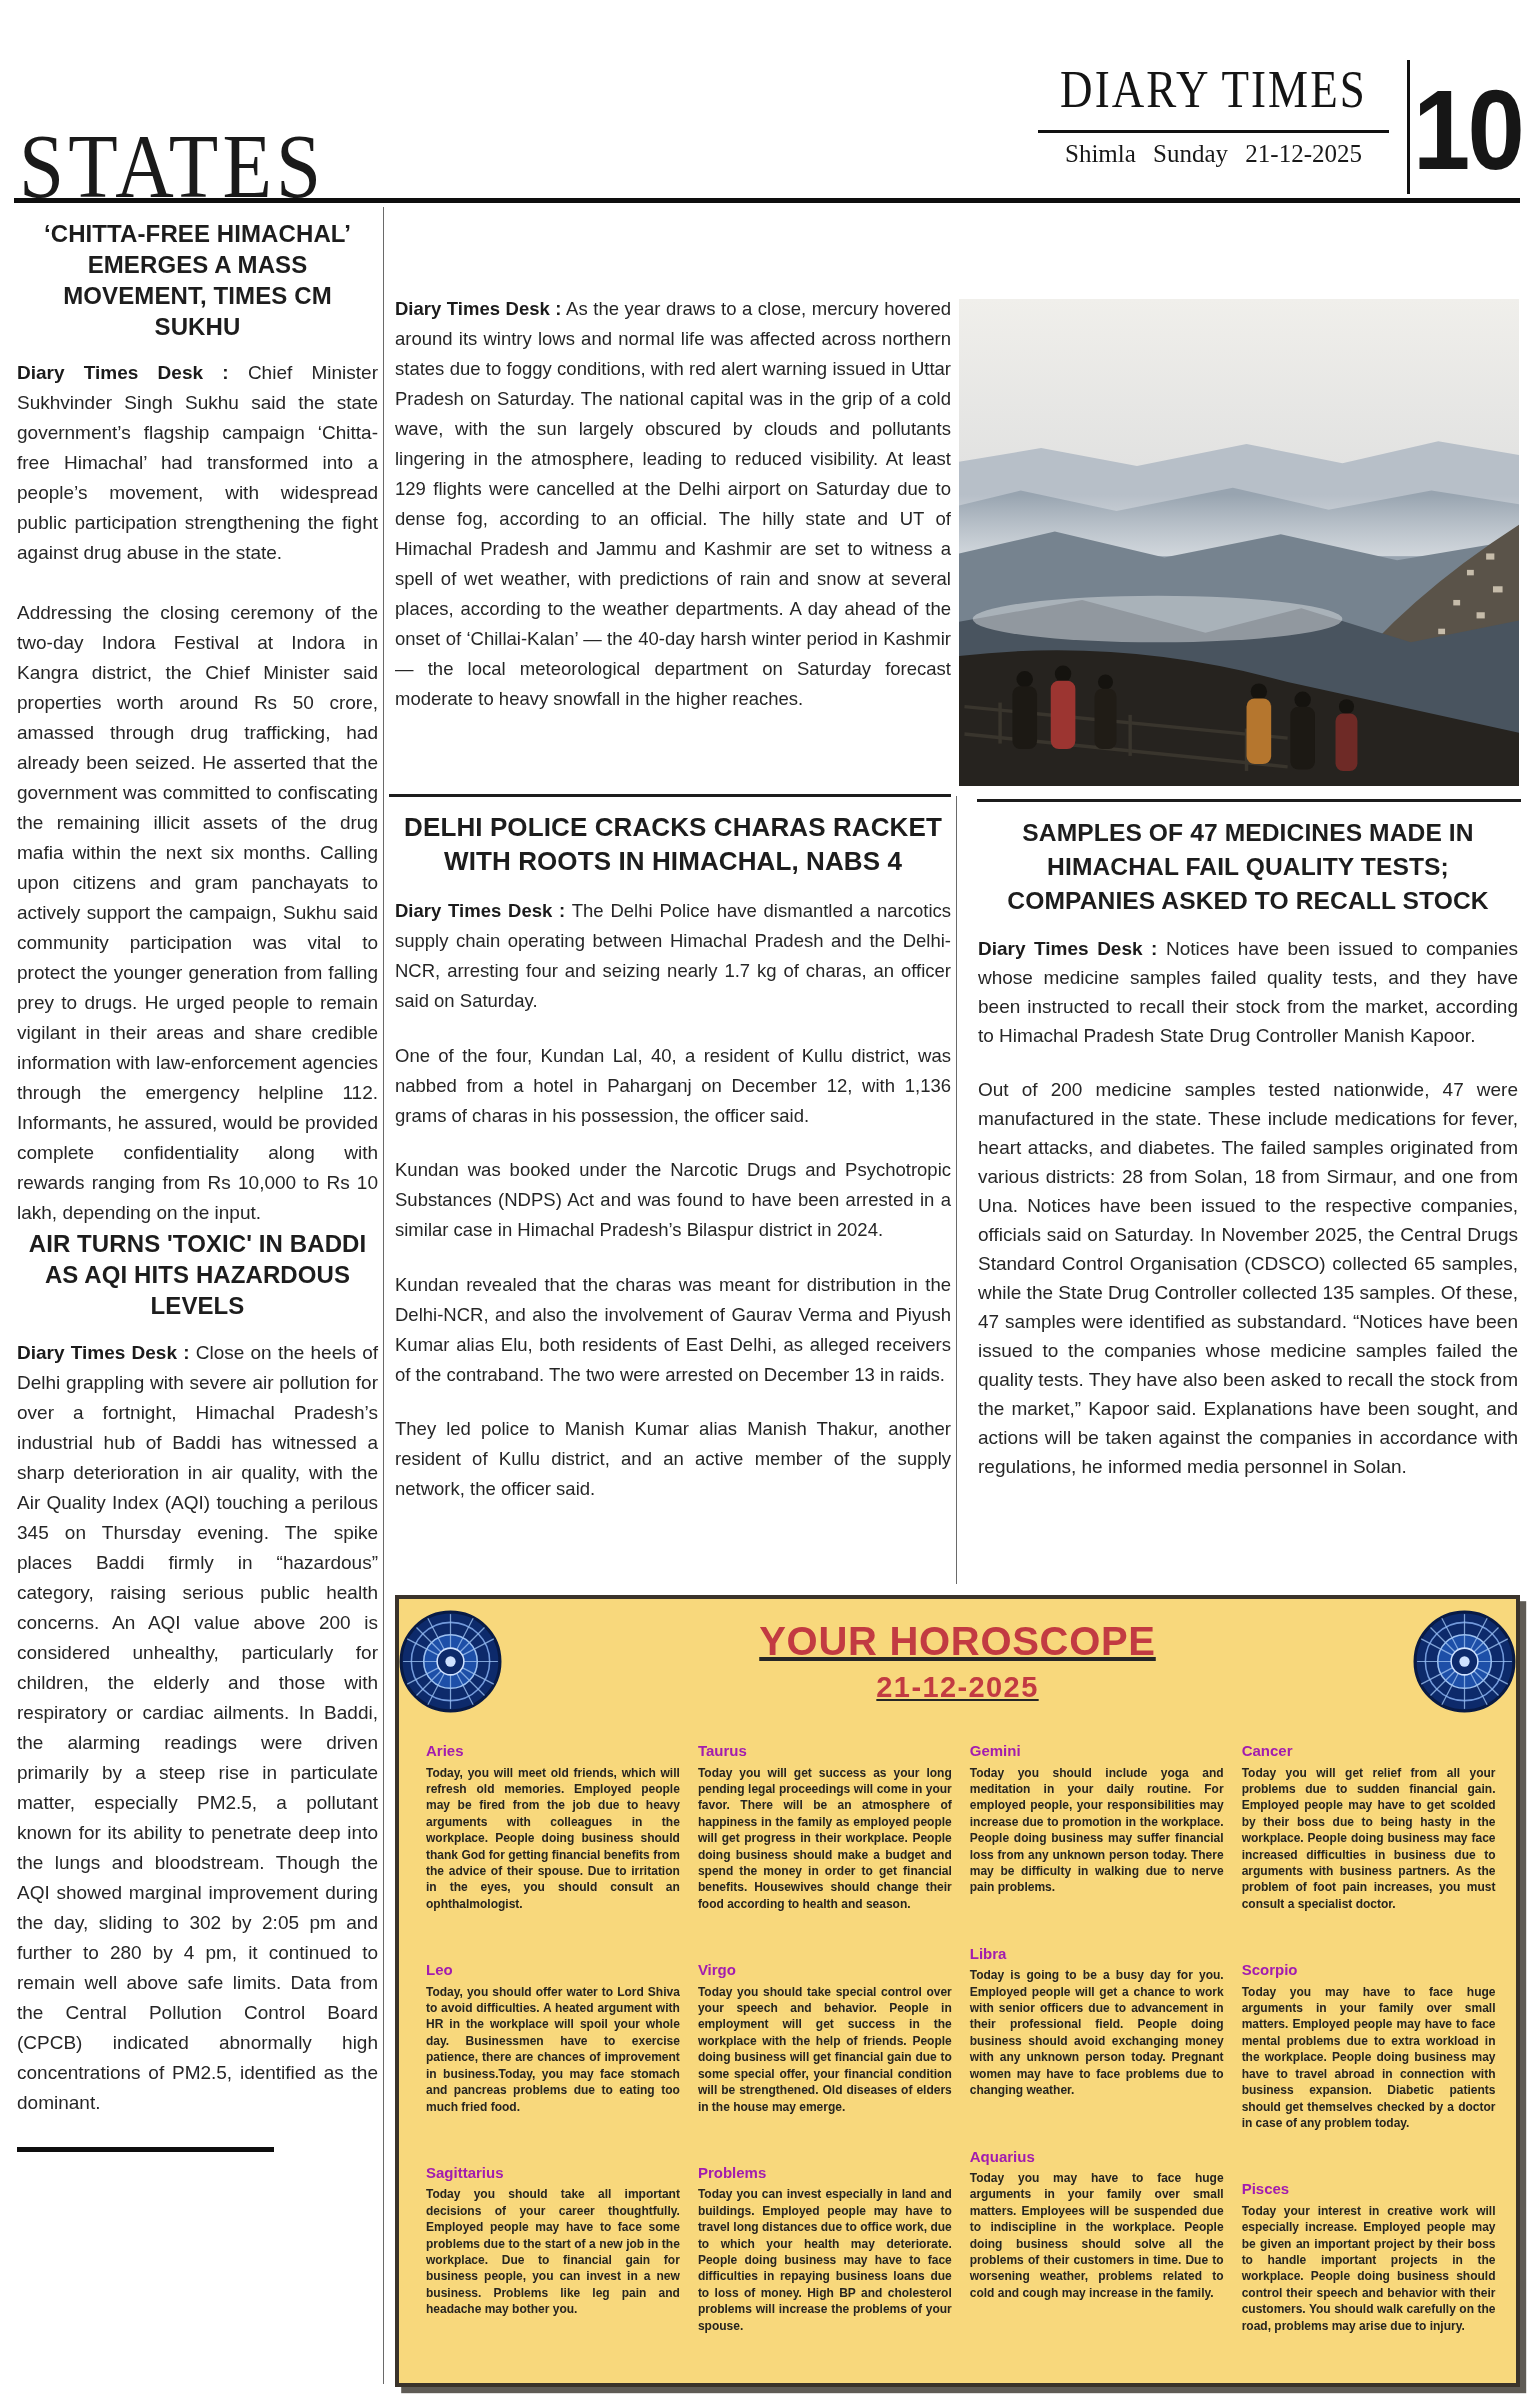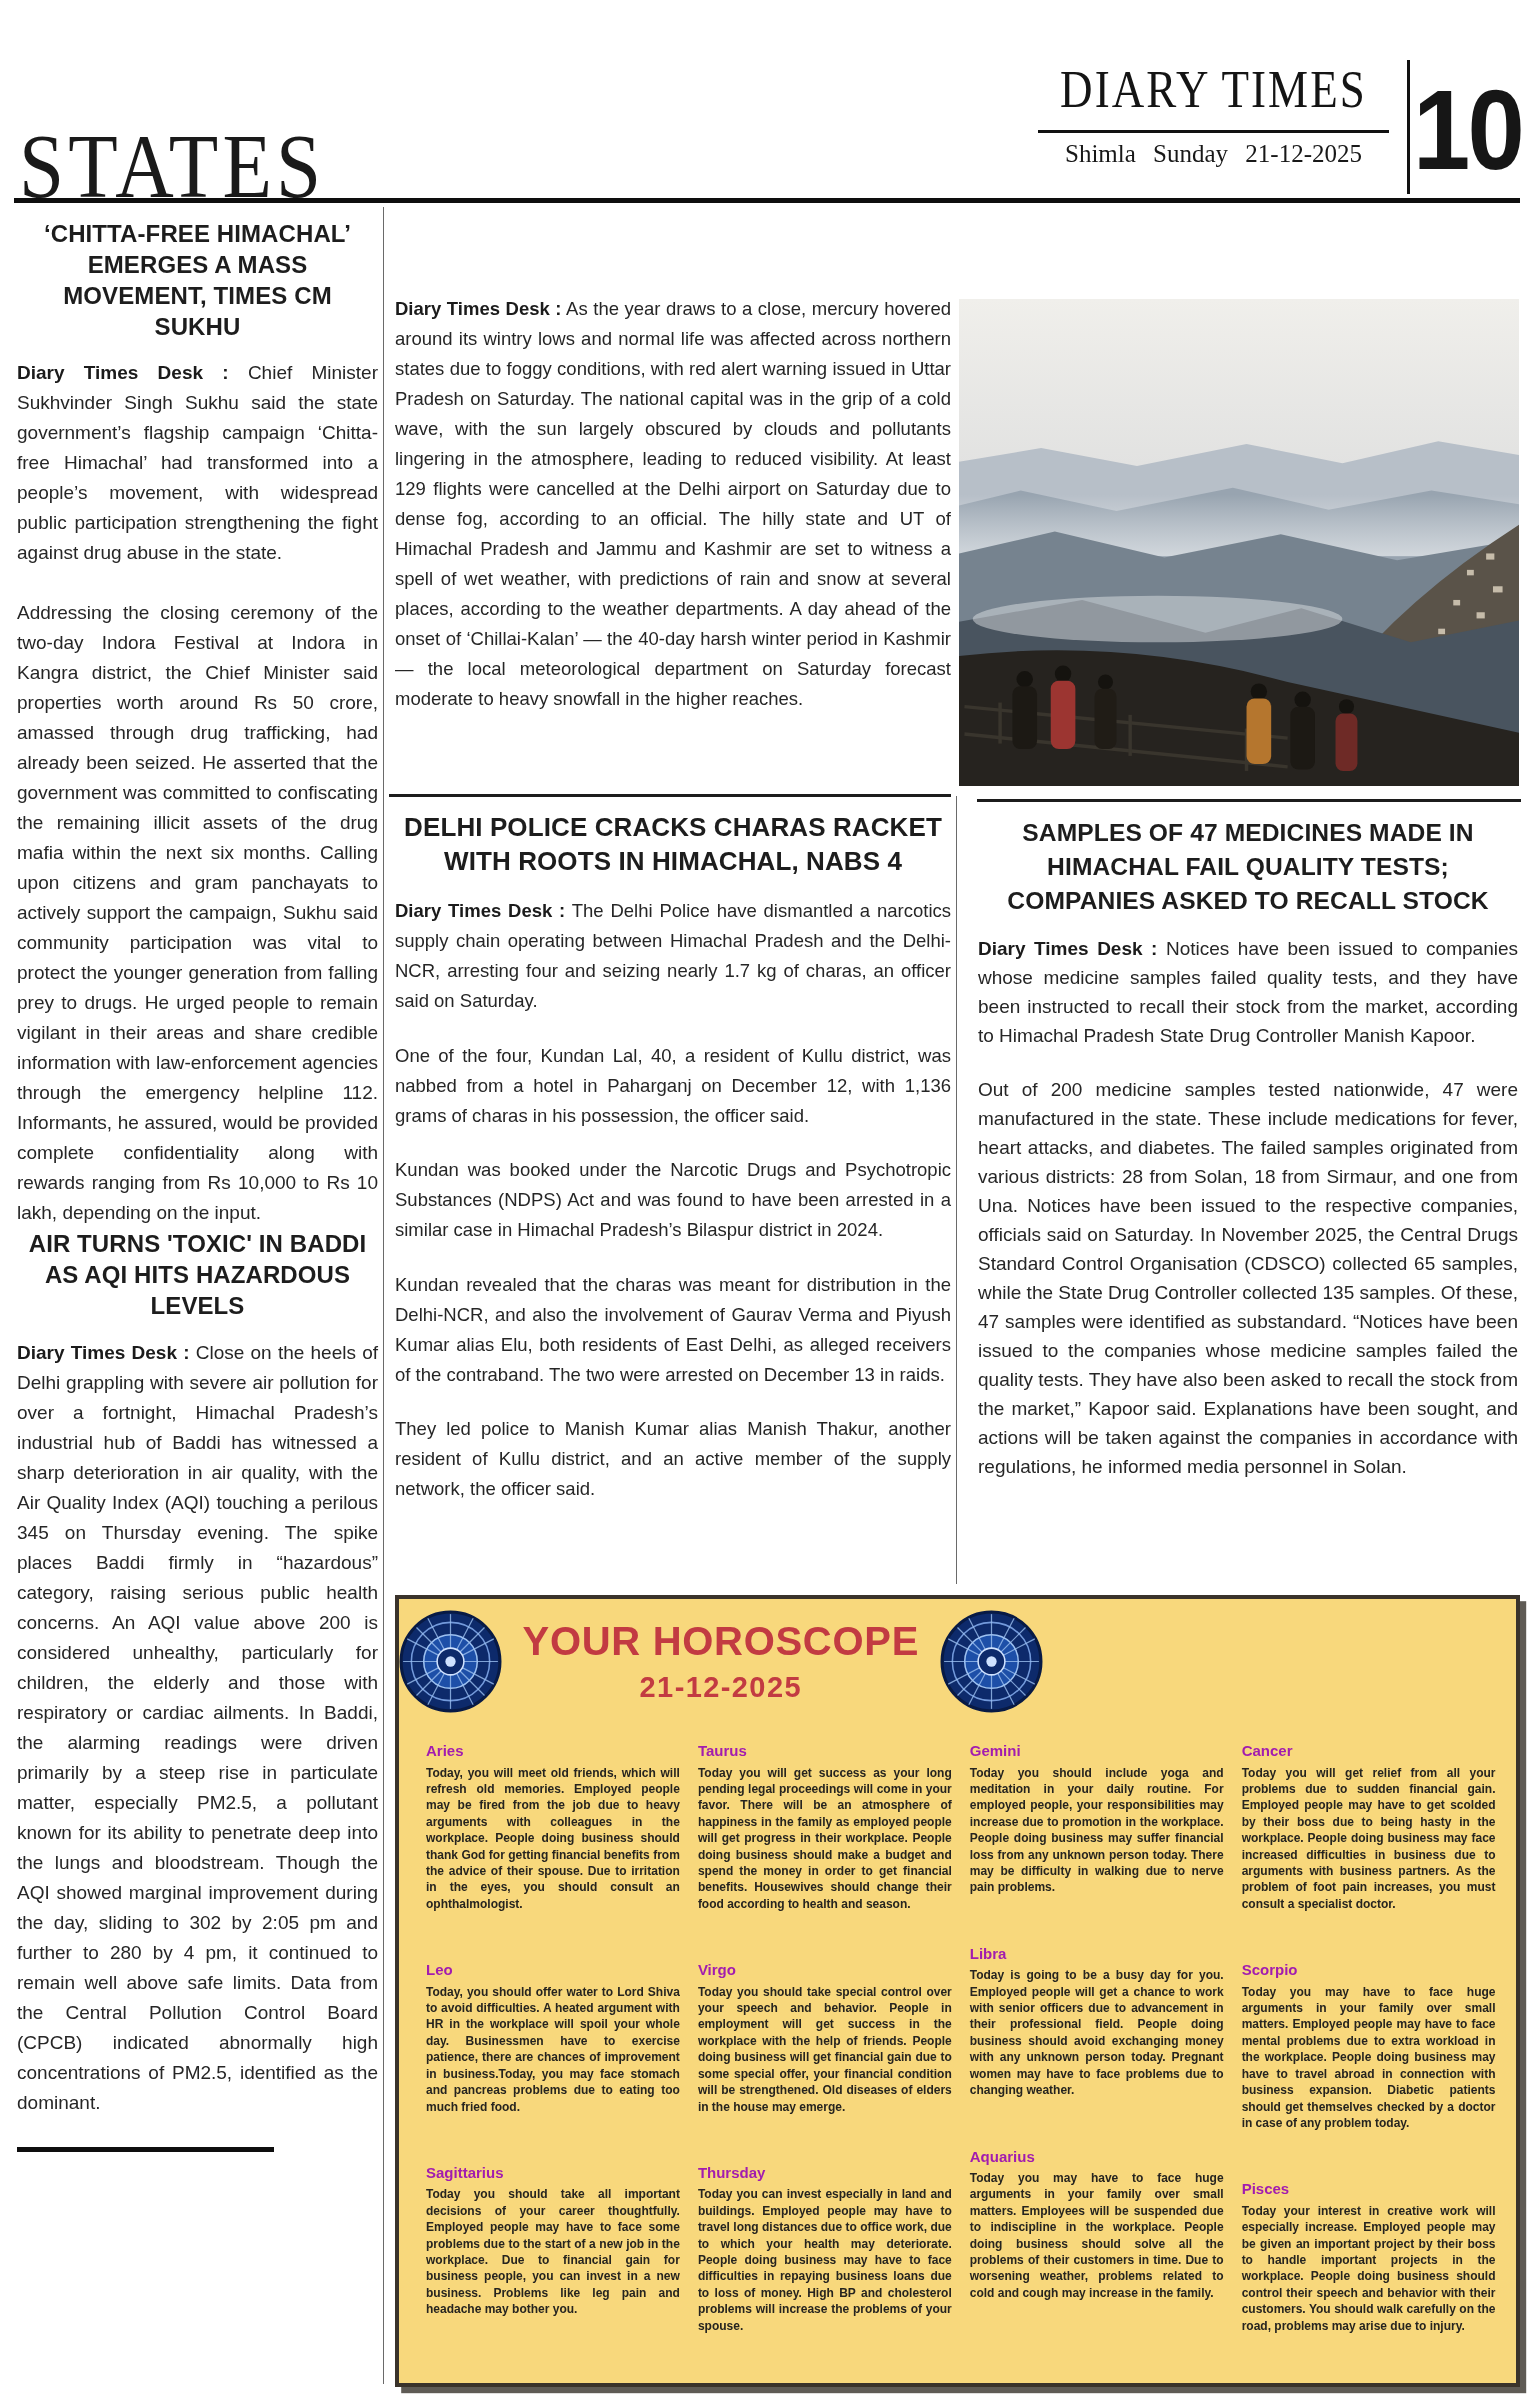--- a/index.html
+++ b/index.html
@@ -46,21 +46,21 @@
   .charas .art-title{font-size:26px;line-height:34px;margin-bottom:18px;}
   .charas .bp{margin-bottom:24.6px;}
 
   .medicines{position:absolute;left:978px;top:816px;width:540px;}
   .medicines .art-title{font-size:24.6px;line-height:34px;margin-bottom:16.4px;}
   .medicines .bp{font-size:19px;line-height:29px;margin-bottom:24.6px;}
 
   
   .horoscope{position:absolute;left:395px;top:1595px;width:1125px;height:792px;box-sizing:border-box;
         background:#f8d87c;border:4.1px solid #3a332b;box-shadow:6.2px 6.2px 0 #5f5b55;}
-  .h-header{display:flex;align-items:center;justify-content:flex-start;gap:20.5px;margin-top:11px;}
+  .h-header{display:flex;align-items:center;justify-content:space-between;gap:20.5px;margin-top:11px;text-decoration:underline;}
   .h-titlewrap{text-align:center;}
   .h-title{font-size:40px;font-weight:800;color:#c23b42;letter-spacing:0.7px;}
   .h-date{font-size:29px;font-weight:800;color:#c23b42;margin-top:6.8px;letter-spacing:1.4px;}
   .wheel{width:103px;height:103px;flex:0 0 auto;}
   .h-grid{display:flex;gap:18px;padding:29px 20.5px 0 27px;}
   .h-col{flex:1 1 0;min-width:0;}
   .h-entry{margin-bottom:49px;}
   .h-sign{font-size:15px;font-weight:800;color:#a21caf;margin-bottom:5.5px;}
   .h-text{font-size:12px;line-height:16.4px;font-weight:700;color:#26241f;text-align:justify;}
 </style>
@@ -235,21 +235,21 @@
       <div class="h-col">
         <div class="h-entry">
           <div class="h-sign">Taurus</div>
           <div class="h-text">Today you will get success as your long pending legal proceedings will come in your favor. There will be an atmosphere of happiness in the family as employed people will get progress in their workplace. People doing business should make a budget and spend the money in order to get financial benefits. Housewives should change their food according to health and season.</div>
         </div>
         <div class="h-entry">
           <div class="h-sign">Virgo</div>
           <div class="h-text">Today you should take special control over your speech and behavior. People in employment will get success in the workplace with the help of friends. People doing business will get financial gain due to some special offer, your financial condition will be strengthened. Old diseases of elders in the house may emerge.</div>
         </div>
         <div class="h-entry">
-          <div class="h-sign">Thursday</div>
+          <div class="h-sign">Problems</div>
           <div class="h-text">Today you can invest especially in land and buildings. Employed people may have to travel long distances due to office work, due to which your health may deteriorate. People doing business may have to face difficulties in repaying business loans due to loss of money. High BP and cholesterol problems will increase the problems of your spouse.</div>
         </div>
       </div>
       <div class="h-col">
         <div class="h-entry">
           <div class="h-sign">Gemini</div>
           <div class="h-text">Today you should include yoga and meditation in your daily routine. For employed people, your responsibilities may increase due to promotion in the workplace. People doing business may suffer financial loss from any unknown person today. There may be difficulty in walking due to nerve pain problems.</div>
         </div>
         <div class="h-entry">
           <div class="h-sign">Libra</div>

